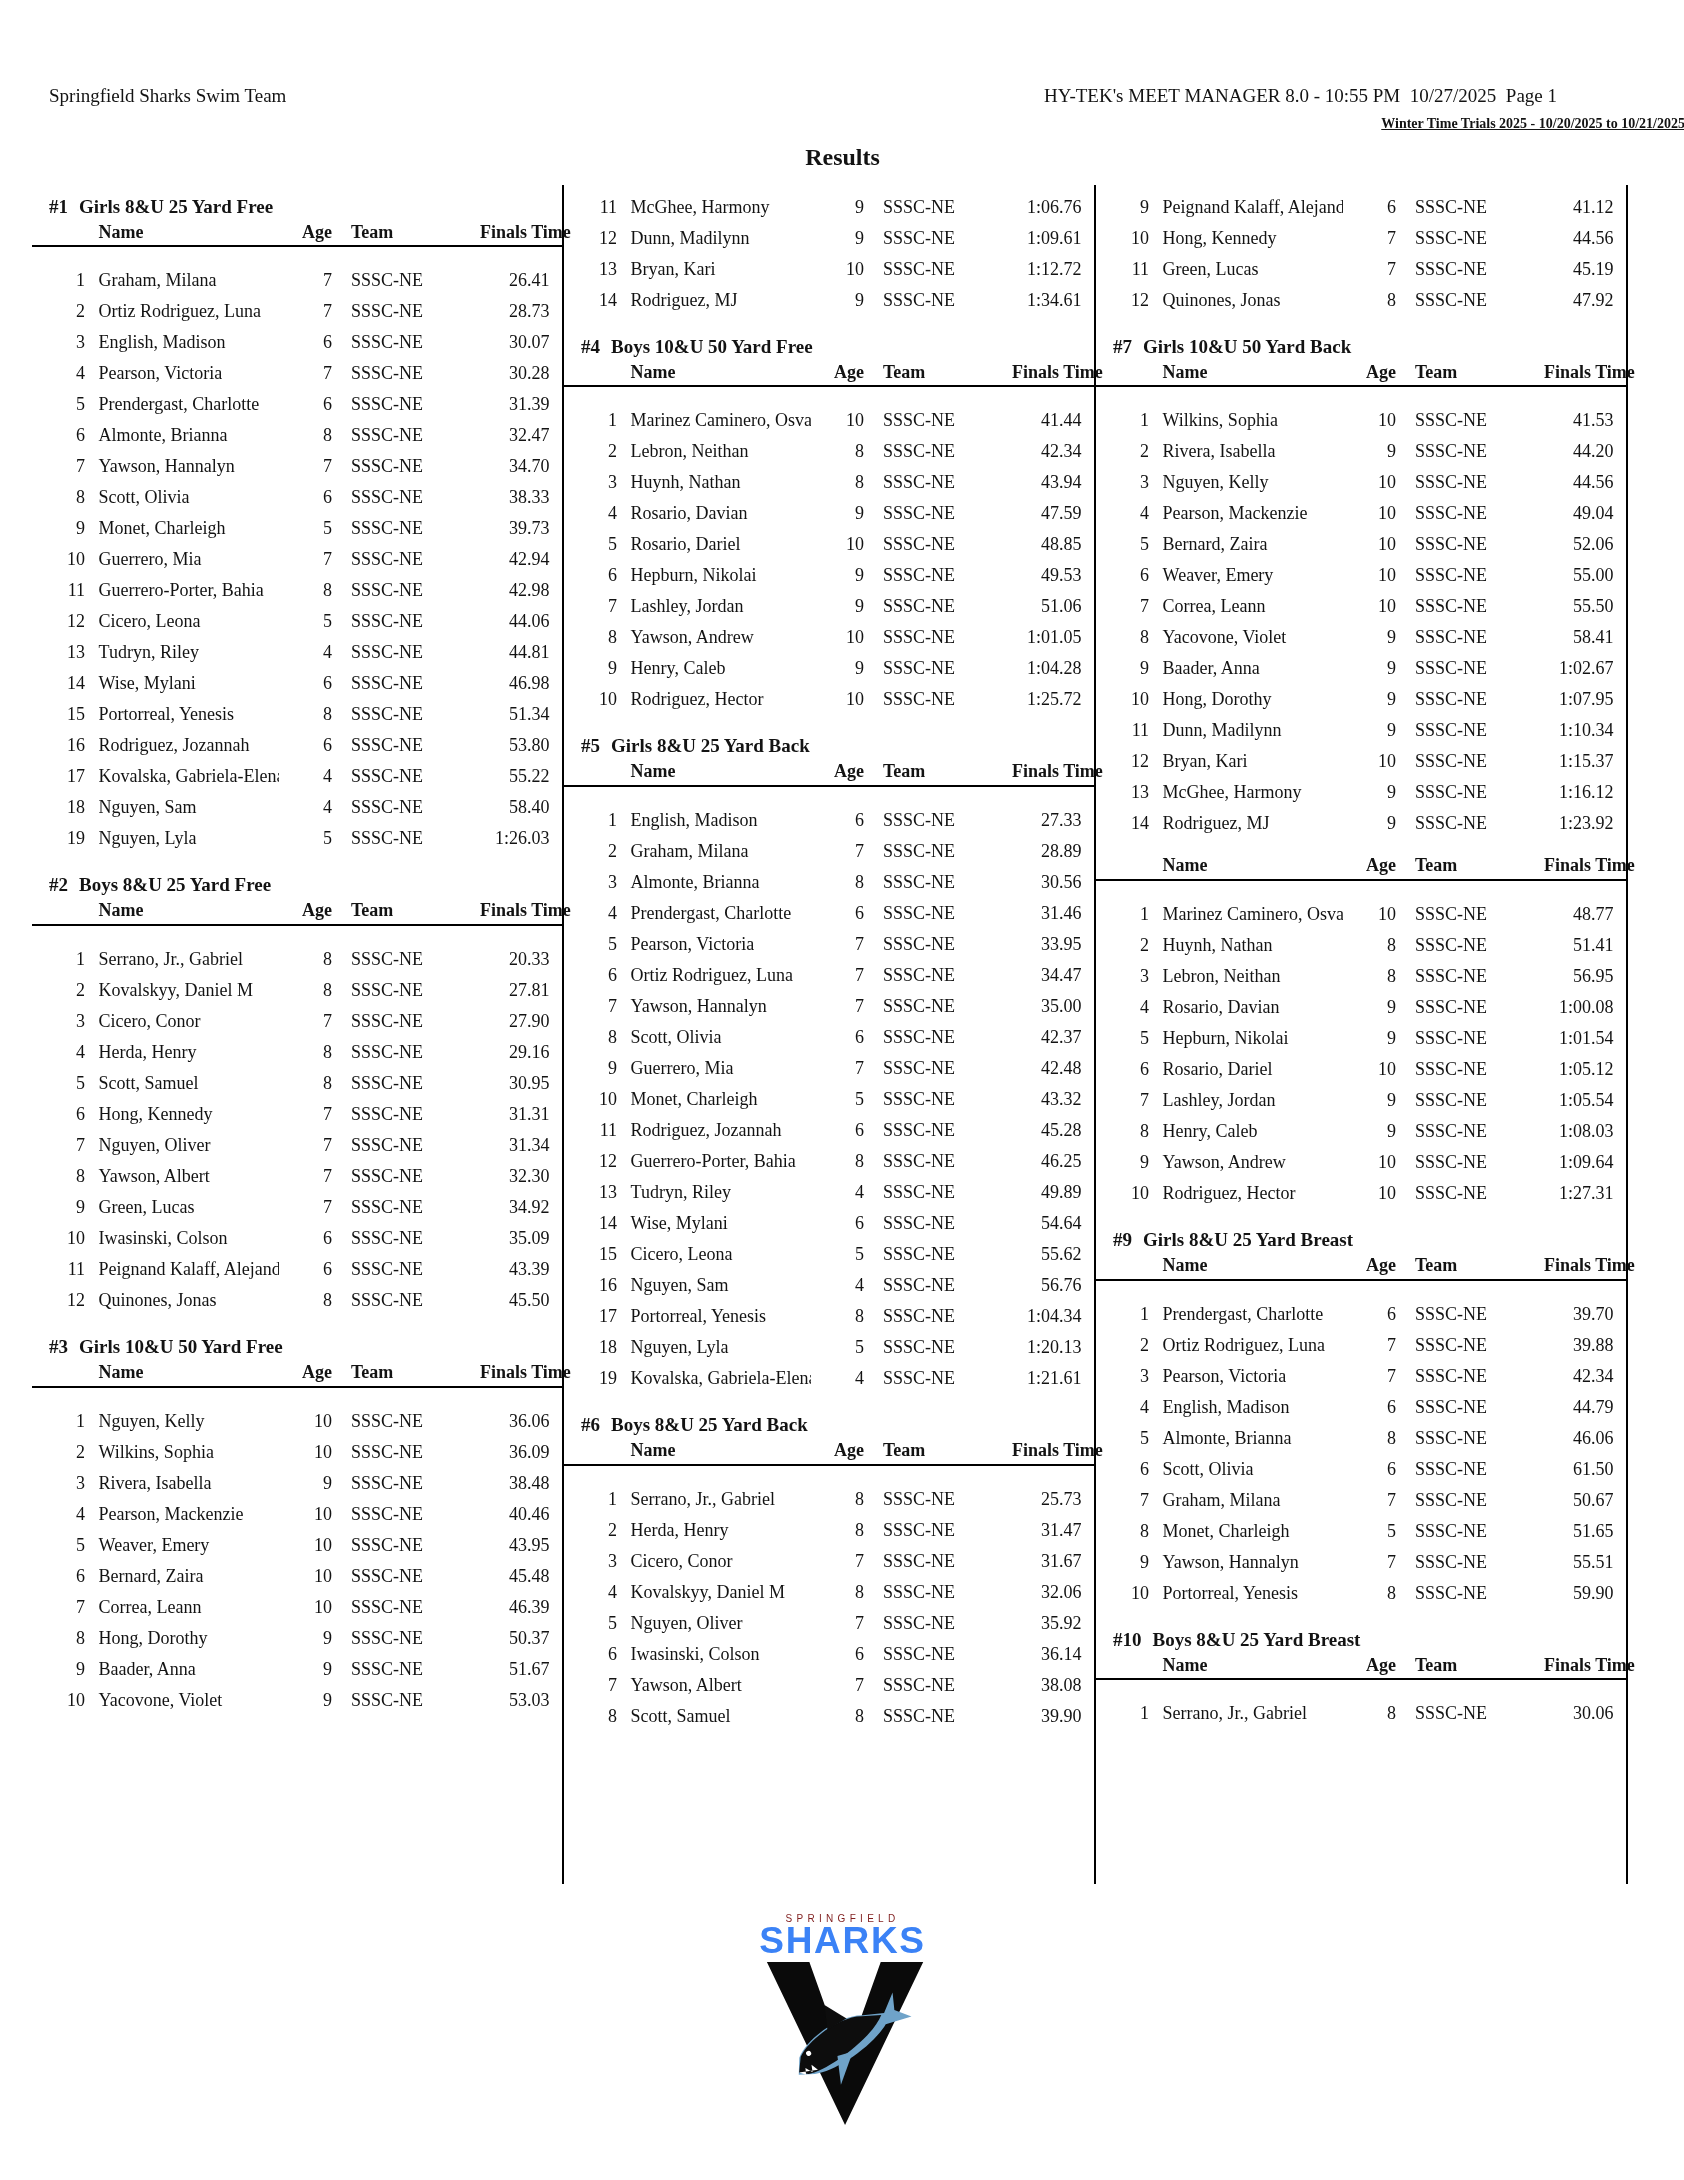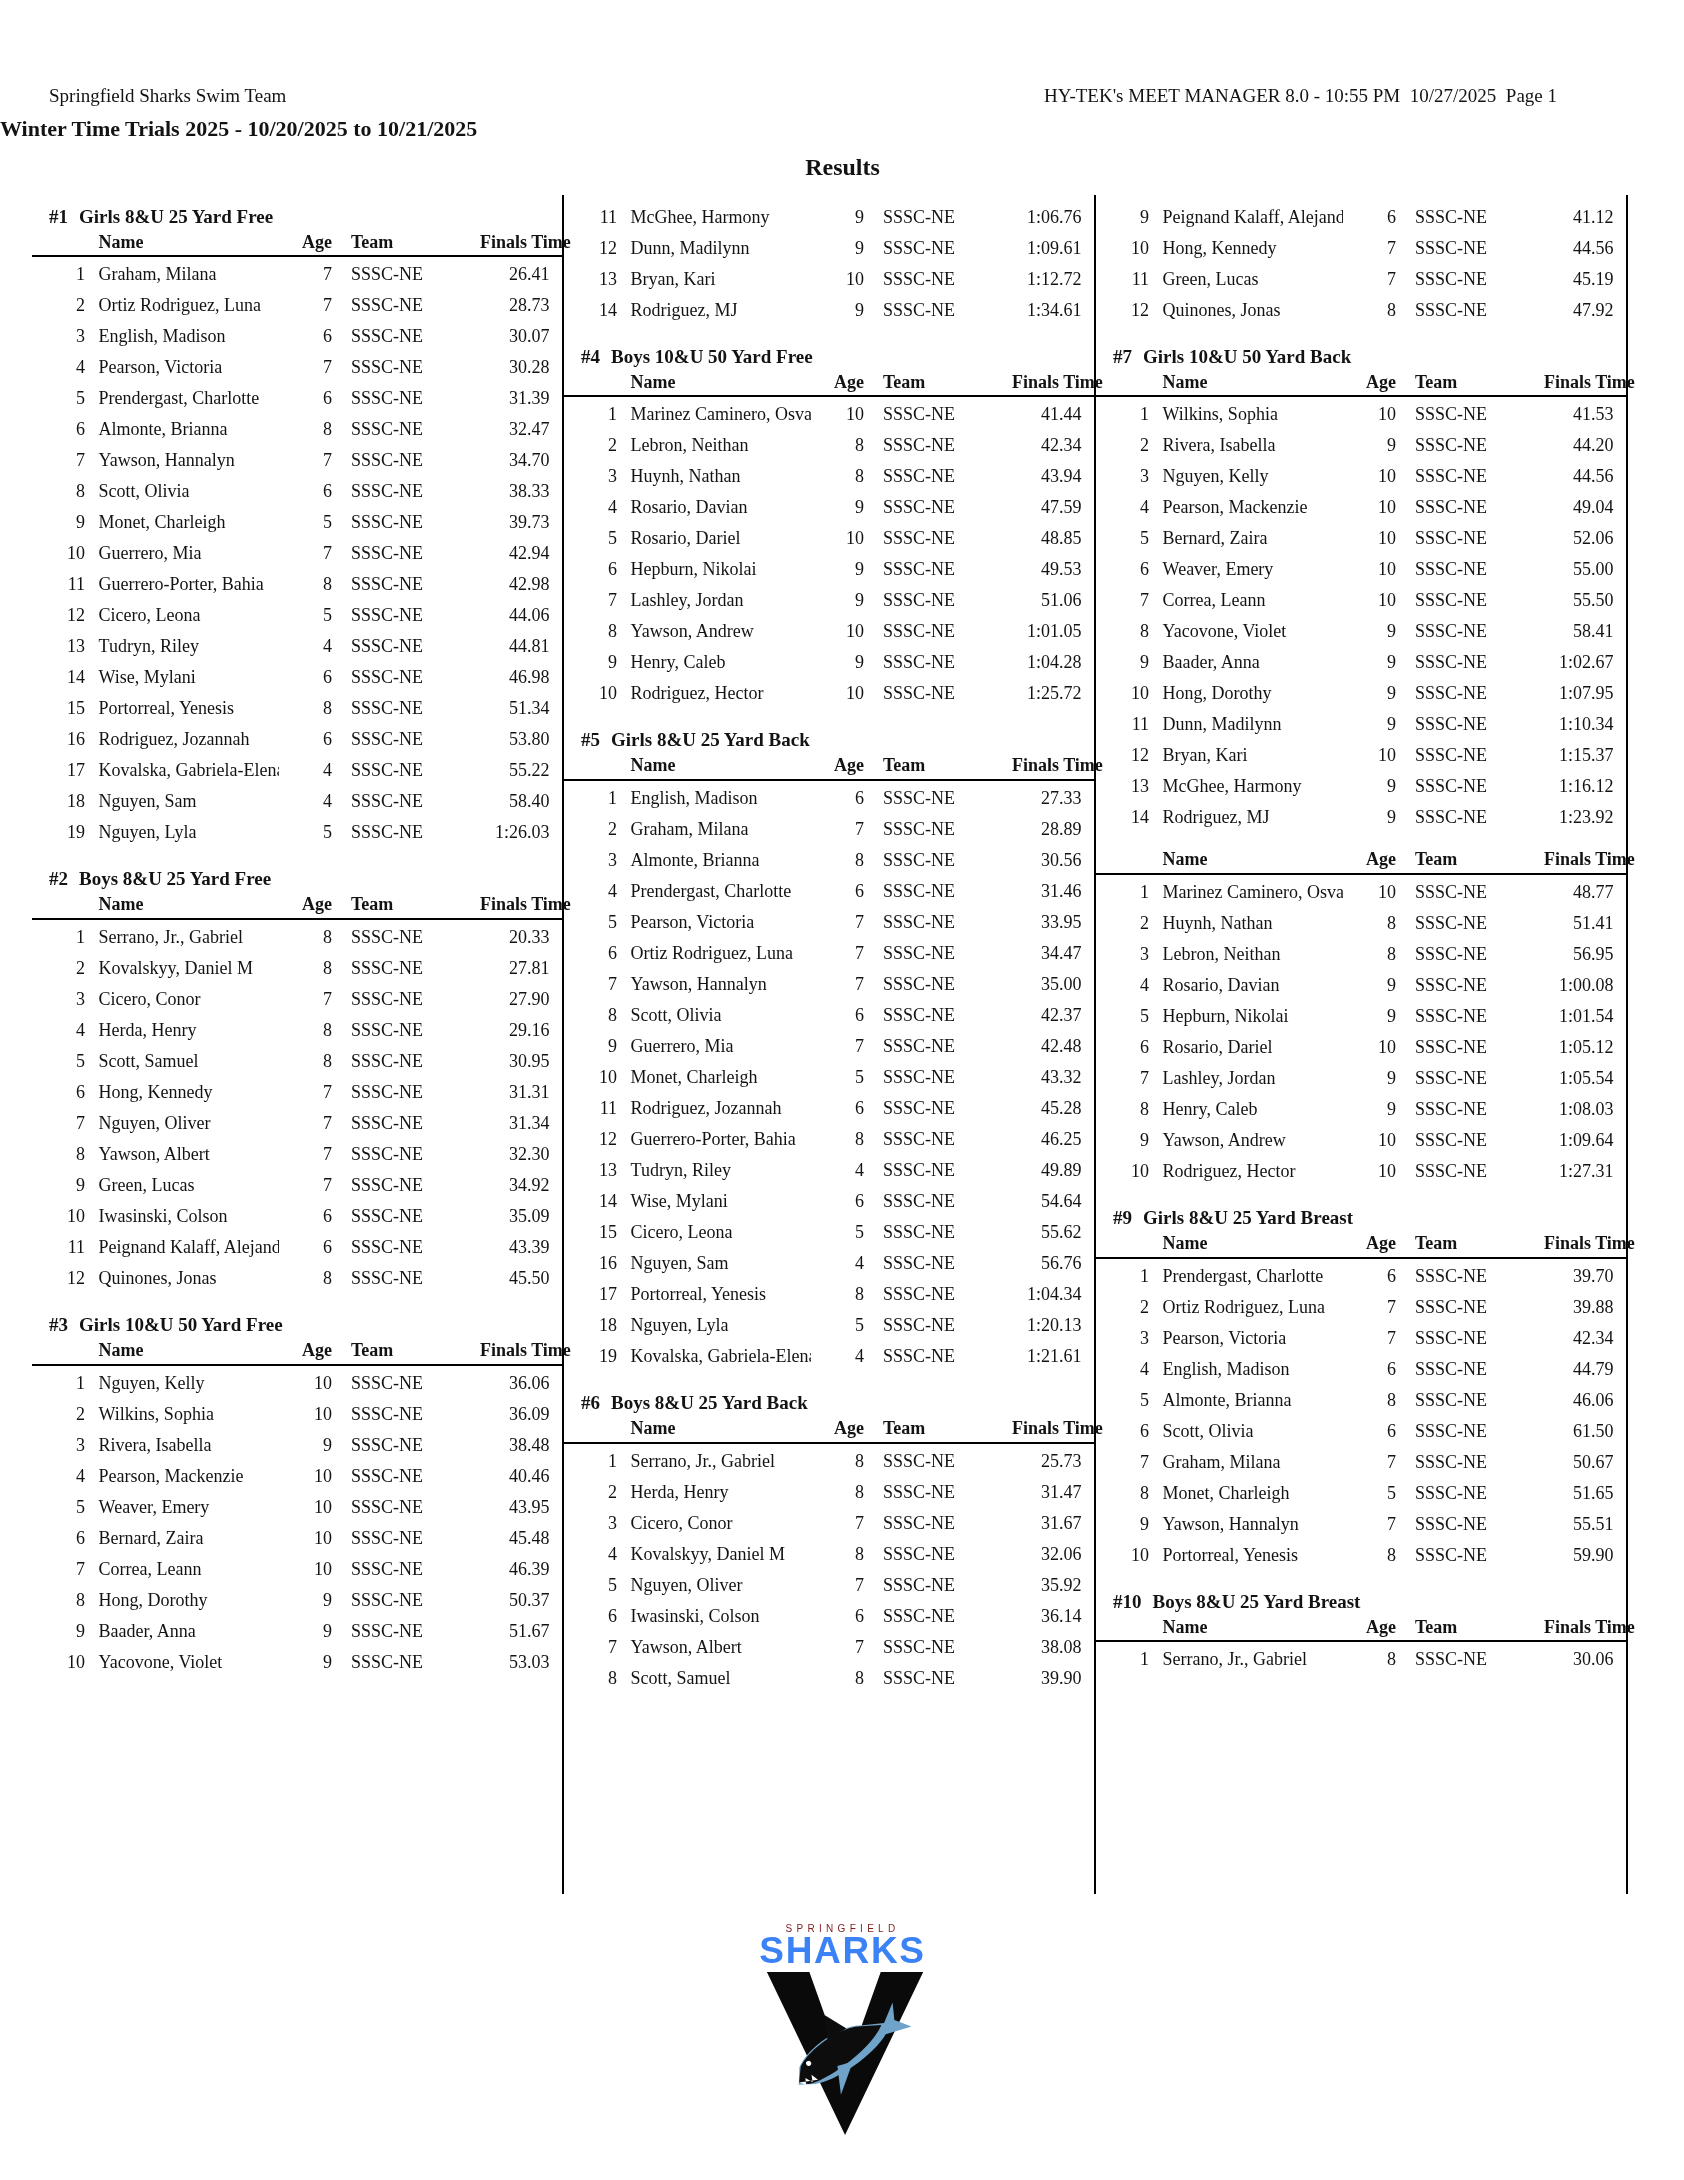--- a/index.html
+++ b/index.html
@@ -1,29 +1,29 @@
 <!DOCTYPE html>
 <html style="font-size:13.6px"><head>
 <meta charset="utf-8">
 <style>
   html,body{margin:0;padding:0;background:#fff;}
   .page{width:1685px;height:2181px;background:#ffffff;position:relative;overflow:hidden;
         font-family:"Liberation Serif","DejaVu Serif",serif;color:#131313;}
   .top-header{display:flex;justify-content:space-between;padding:85px 128px 0 49px;
         font-size:19px;white-space:pre;align-items:flex-end;}
-  .meet-title{text-align:left;font-weight:bold;font-size:22px;margin-top:9.4px;white-space:pre;}
+  .meet-title{text-align:right;font-weight:bold;font-size:14px;margin-top:9.4px;white-space:pre;text-decoration:underline;}
   .results-title{text-align:center;font-weight:bold;font-size:24px;margin-top:12px;}
   .columns{display:flex;margin-left:32px;margin-top:13.6px;height:1699px;}
   .col{width:532px;box-sizing:border-box;border-right:2.6px solid #000;padding-top:6.8px;}
   .event{margin-bottom:16px;}
   .etitle{font-weight:bold;font-size:19px;line-height:30px;padding-left:17px;white-space:nowrap;}
   .etitle .ename{margin-left:11px;margin-top:27px;}
   .thead,.row{display:grid;grid-template-columns:53px 194px 53px 148px 84px;}
   .thead{font-weight:bold;font-size:18px;line-height:21px;border-bottom:2.6px solid #000;
-         padding-bottom:2.6px;margin-bottom:2px;}
+         padding-bottom:2.6px;margin-bottom:18px;}
   .row{font-size:18px;line-height:31px;height:31px;}
   .c-place{text-align:right;}
   .c-name{padding-left:13.6px;white-space:nowrap;overflow:hidden;}
   .c-age{text-align:right;}
   .c-team{padding-left:19px;white-space:nowrap;}
   .c-time{text-align:right;padding-right:14.5px;white-space:nowrap;}
   .logo{width:221px;margin:29px auto 0;text-align:center;
         font-family:"Liberation Sans","DejaVu Sans",sans-serif;}
   .logo-top{font-size:10px;font-weight:400;letter-spacing:4.3px;color:#7f1d1d;}
   .logo-main{font-size:37px;font-weight:800;letter-spacing:1.7px;line-height:34px;color:#3b82f6;}

